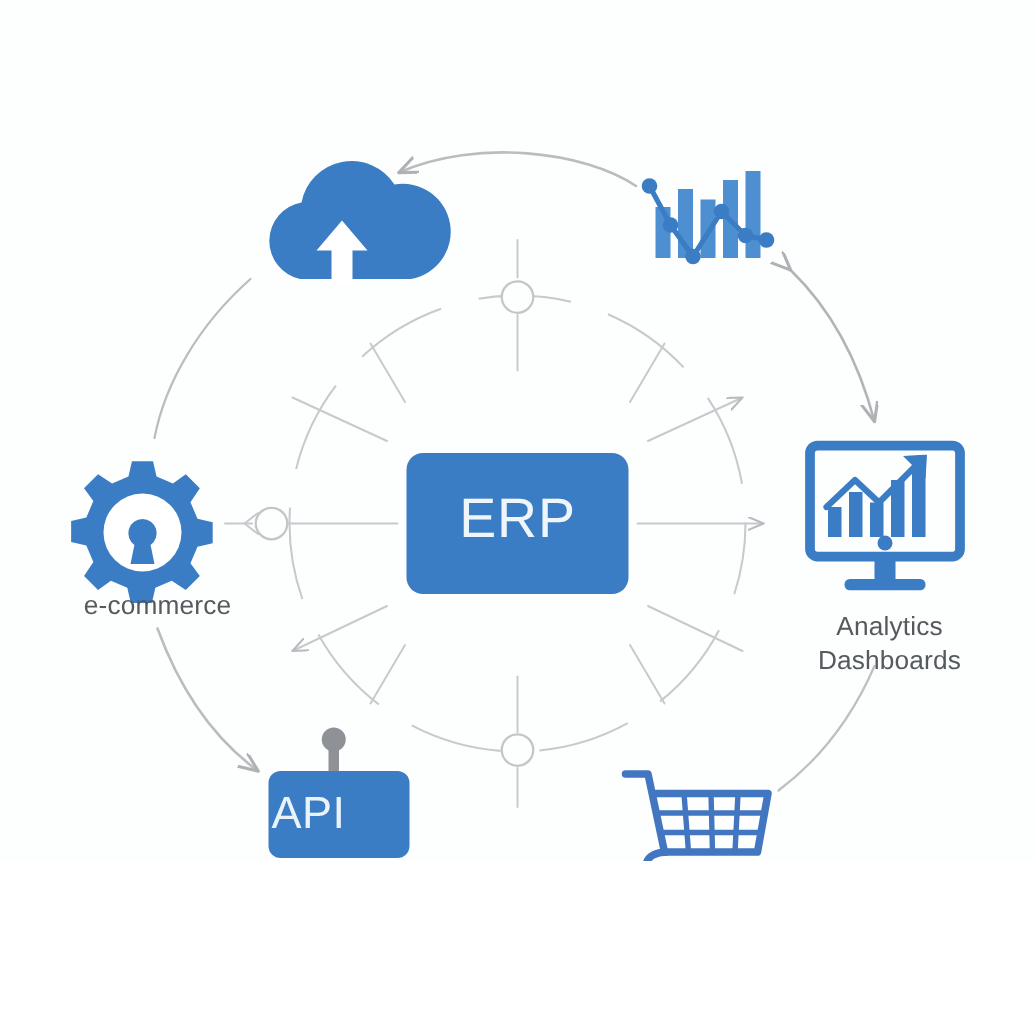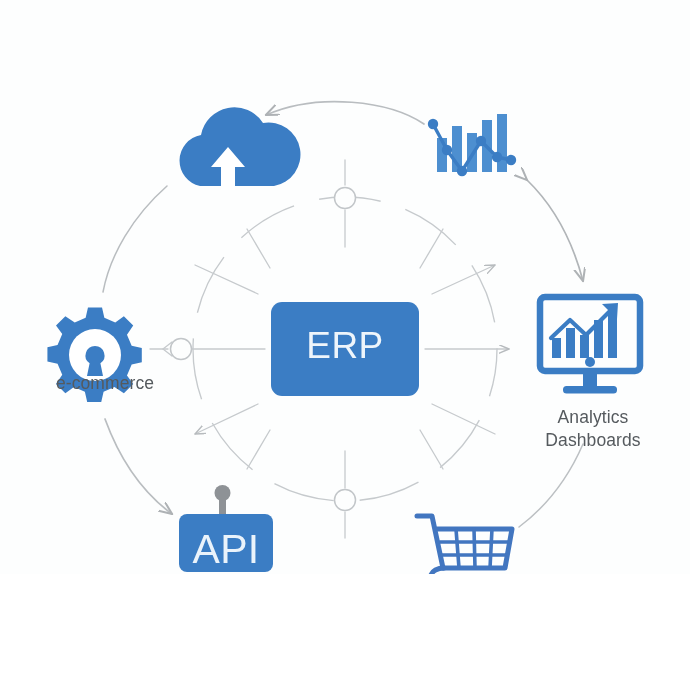--- a/index.html
+++ b/index.html
@@ -39,23 +39,22 @@
     font-family: "Liberation Sans", sans-serif;
     letter-spacing: .5px;
     text-align: center;
     width: 144px;
     left: 273px;
     top: 325px;
   }
   .api-label {
     position: absolute;
     color: #eaf3fb;
-    font-size: 41px;
-    font-family: "Liberation Sans", sans-serif;
-    text-align: center;
+    font-size: 30px;
+    font-family: "Liberation Sans", sans-serif;
     width: 90px;
     left: 181px;
     top: 526px;
     letter-spacing: .3px;
   }
 </style>
 </head>
 <body>
 
 <div id="canvas">
@@ -208,18 +207,18 @@
       </g>
       <circle cx="452" cy="595" r="10" fill="#4276c0" stroke="none"></circle>
       <circle cx="495" cy="595" r="10" fill="#4276c0" stroke="none"></circle>
     </g>
   </svg>
 
   <div class="erp-label">ERP</div>
 
   <div class="api-label">API</div>
 
-  <div class="node-label" style="left:20px; top:372px; width:170px;">e-commerce</div>
+  <div class="node-label" style="left:20px; top:392px; width:170px;">e-commerce</div>
 
   <div class="node-label" style="left:513px; top:390px; width:160px;margin-top:16px;">Analytics
 Dashboards</div>
 
 </div>
 
 </body></html>

